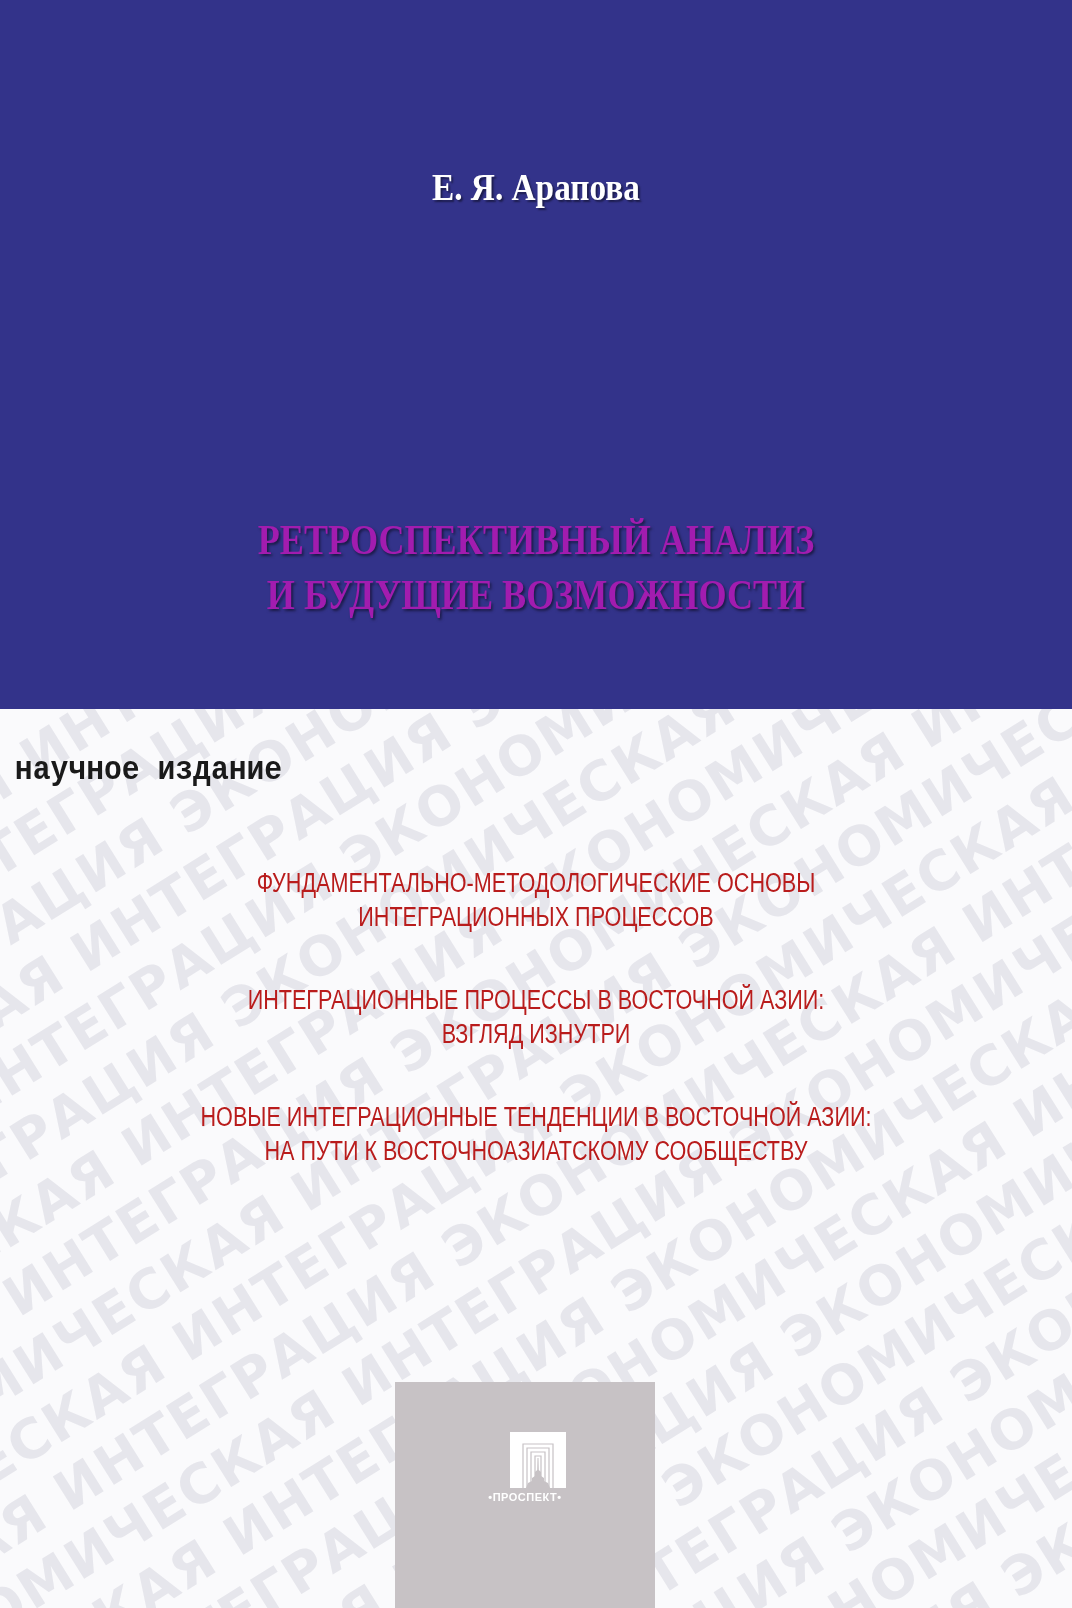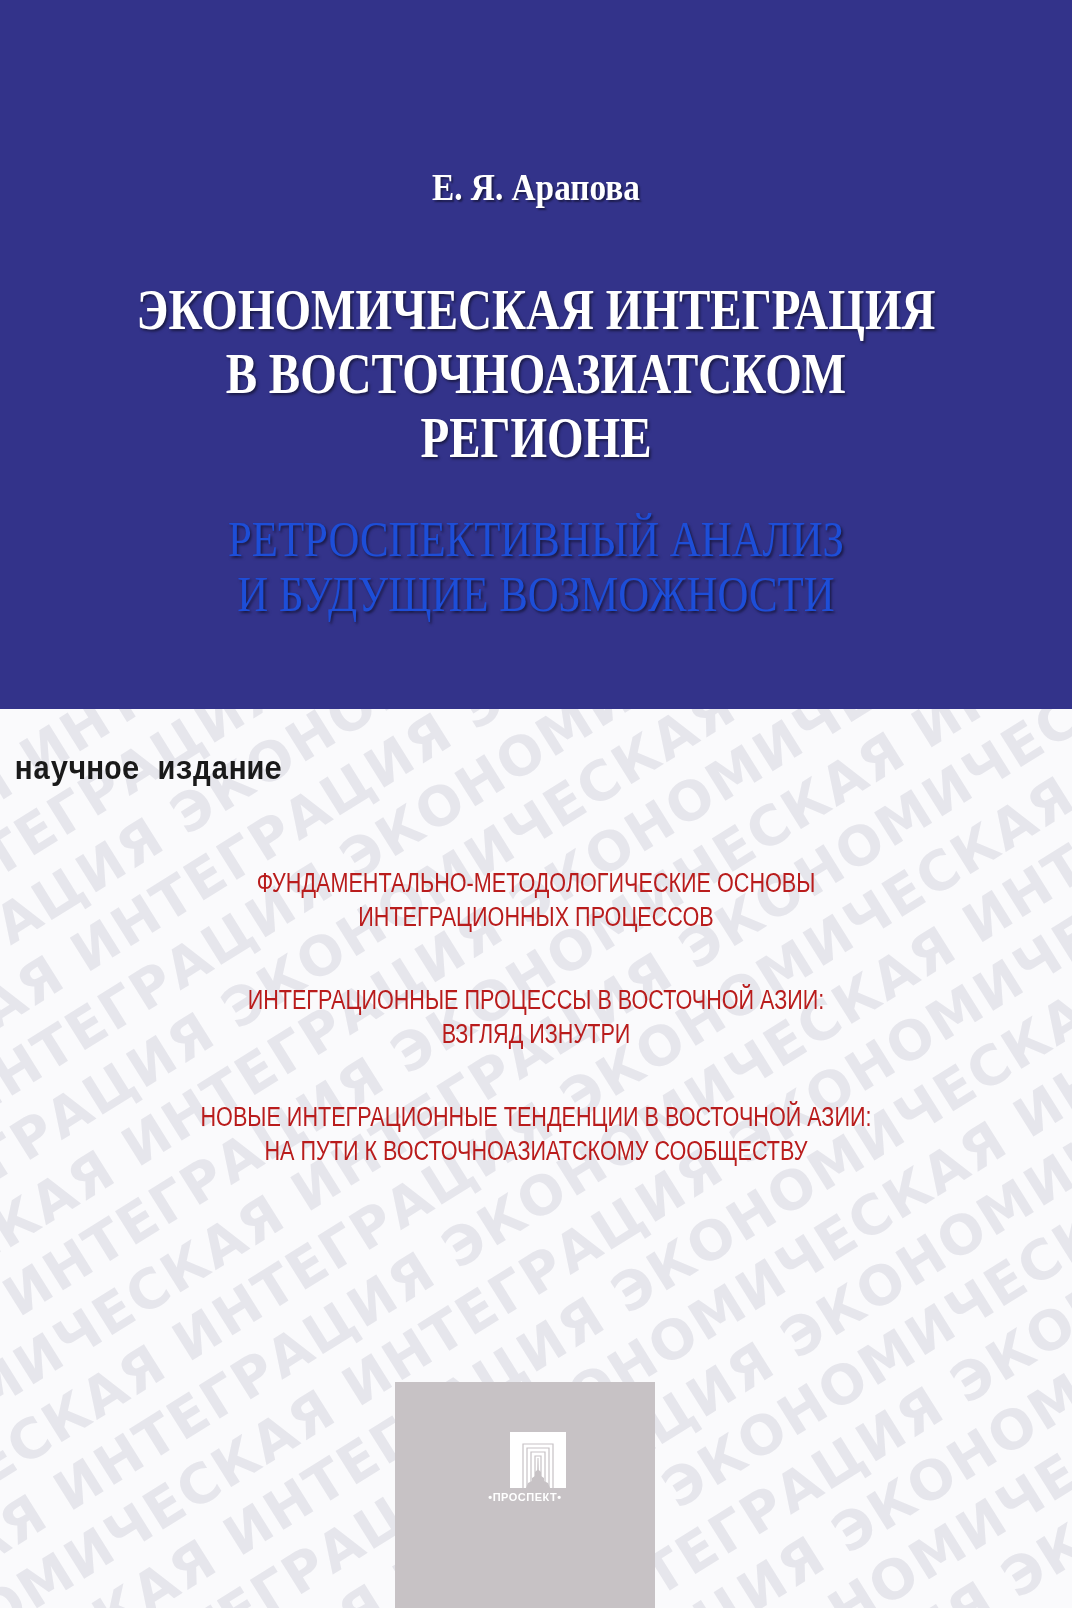--- a/index.html
+++ b/index.html
@@ -2,21 +2,21 @@
 <html><head>
 <meta charset="utf-8">
 <style>
   html, body { margin: 0; padding: 0; }
   body { width: 1072px; height: 1608px; overflow: hidden; background: #fbfbfd; position: relative; font-family: "Liberation Serif", serif; }
   .cover { position: absolute; left: 0; top: 0; width: 1072px; height: 1608px; overflow: hidden; background: #fafafc; }
   .top-band { position: absolute; left: 0; top: 0; width: 1072px; height: 709px; background: #33338a; }
   .author { position: absolute; left: 0; width: 100%; top: 166px; text-align: center; color: #fff; font-family: "Liberation Serif", serif; font-weight: bold; font-size: 37px; text-shadow: 2px 2px 2px rgba(0,0,0,0.45); transform: scaleX(0.9); }
   .title { position: absolute; left: 0; width: 100%; top: 278px; text-align: center; color: #fff; font-family: "Liberation Serif", serif; font-weight: bold; font-size: 56px; line-height: 64px; text-shadow: 2px 2px 3px rgba(0,0,0,0.5); }
   .title div { transform: scaleX(0.84); white-space: nowrap; }
-  .subtitle { position: absolute; left: 0; width: 100%; top: 512px; text-align: center; color: #1d4ed8; font-family: "Liberation Serif", serif; font-weight: normal; font-size: 51px; line-height: 55px; text-shadow: 2px 2px 3px rgba(0,0,0,0.5); }
+  .subtitle { position: absolute; left: 0; width: 100%; top: 512px; text-align: center; color: #a21caf; font-family: "Liberation Serif", serif; font-weight: bold; font-size: 43px; line-height: 55px; text-shadow: 2px 2px 3px rgba(0,0,0,0.5); }
   .subtitle div { transform: scaleX(0.84); white-space: nowrap; }
   .watermark { position: absolute; left: -300px; top: 600px; width: 1800px; height: 1300px; transform: rotate(-32deg); transform-origin: 700px 600px; pointer-events: none; }
   .watermark .wm-line { font-family: "DejaVu Sans", sans-serif; font-weight: bold; font-size: 54px; line-height: 64px; color: #e6e6ec; white-space: nowrap; letter-spacing: 2px; }
   .content { position: absolute; left: 0; top: 0; width: 1072px; height: 1608px; }
   .edition { position: absolute; left: 0; width: 100%; top: 752px; text-align: left; color: #1a1a1a; font-family: Liberation Mono, monospace; font-weight: bold; font-size: 33px; }
   .edition span { display: inline-block; transform: scaleX(0.9); }
   .chapters { position: absolute; left: 0; width: 100%; top: 866px; text-align: center; }
   .chapter { color: #b91c1c; font-family: "Liberation Sans", sans-serif; font-size: 27px; line-height: 34px; margin-bottom: 49px; }
   .chapter div { display: block; transform: scaleX(0.8); white-space: nowrap; }
   .publisher-box { position: absolute; left: 395px; top: 1382px; width: 260px; height: 226px; background: #c7c2c5; }
@@ -51,25 +51,20 @@
     <div class="wm-line" style="margin-left:-180px">ЭКОНОМИЧЕСКАЯ ИНТЕГРАЦИЯ ЭКОНОМИЧЕСКАЯ ИНТЕГРАЦИЯ ЭКОНОМИЧЕСКАЯ ИНТЕГРАЦИЯ ЭКОНОМИЧЕСКАЯ ИНТЕГРАЦИЯ</div>
     <div class="wm-line" style="margin-left:-360px">ЭКОНОМИЧЕСКАЯ ИНТЕГРАЦИЯ ЭКОНОМИЧЕСКАЯ ИНТЕГРАЦИЯ ЭКОНОМИЧЕСКАЯ ИНТЕГРАЦИЯ ЭКОНОМИЧЕСКАЯ ИНТЕГРАЦИЯ</div>
     <div class="wm-line" style="margin-left:-60px">ЭКОНОМИЧЕСКАЯ ИНТЕГРАЦИЯ ЭКОНОМИЧЕСКАЯ ИНТЕГРАЦИЯ ЭКОНОМИЧЕСКАЯ ИНТЕГРАЦИЯ ЭКОНОМИЧЕСКАЯ ИНТЕГРАЦИЯ</div>
   </div>
 
   <div class="top-band"></div>
 
   <div class="content">
     <div class="author">Е. Я. Арапова</div>
 
-    <div class="title">
-      <div>ЭКОНОМИЧЕСКАЯ ИНТЕГРАЦИЯ</div>
-      <div>В ВОСТОЧНОАЗИАТСКОМ</div>
-      <div>РЕГИОНЕ</div>
-    </div>
 
     <div class="subtitle">
       <div>РЕТРОСПЕКТИВНЫЙ АНАЛИЗ</div>
       <div>И БУДУЩИЕ ВОЗМОЖНОСТИ</div>
     </div>
 
     <div class="edition">
       <span>научное издание</span>
     </div>
 

